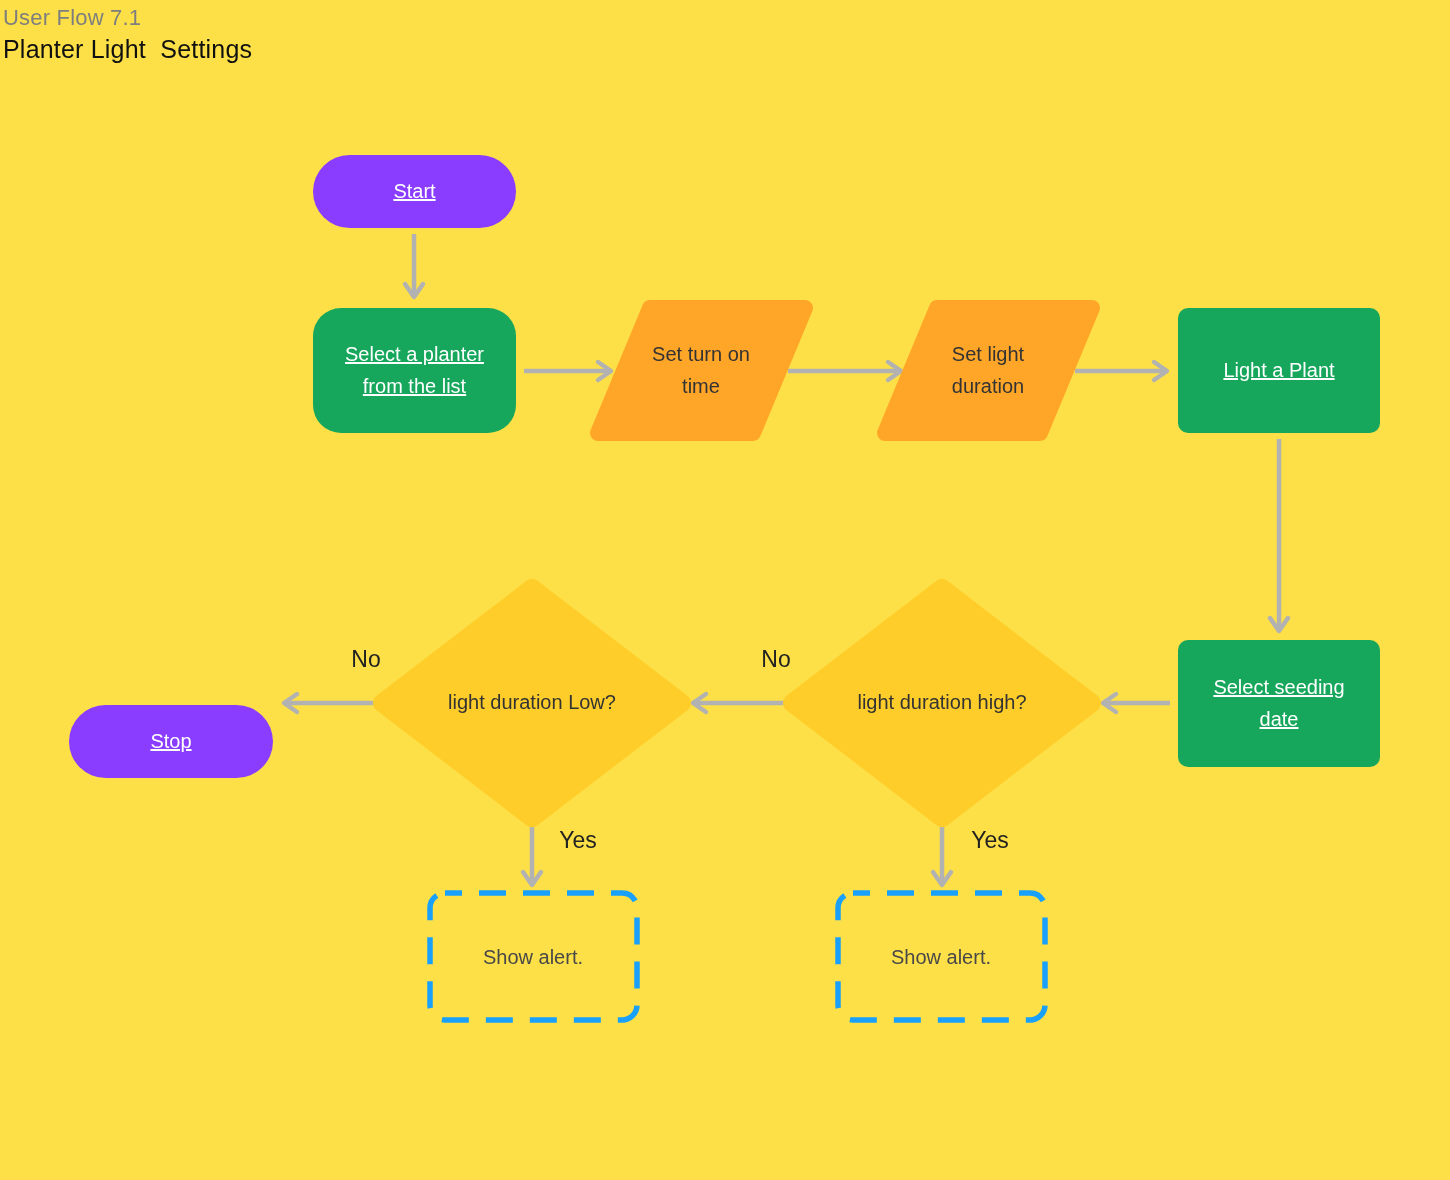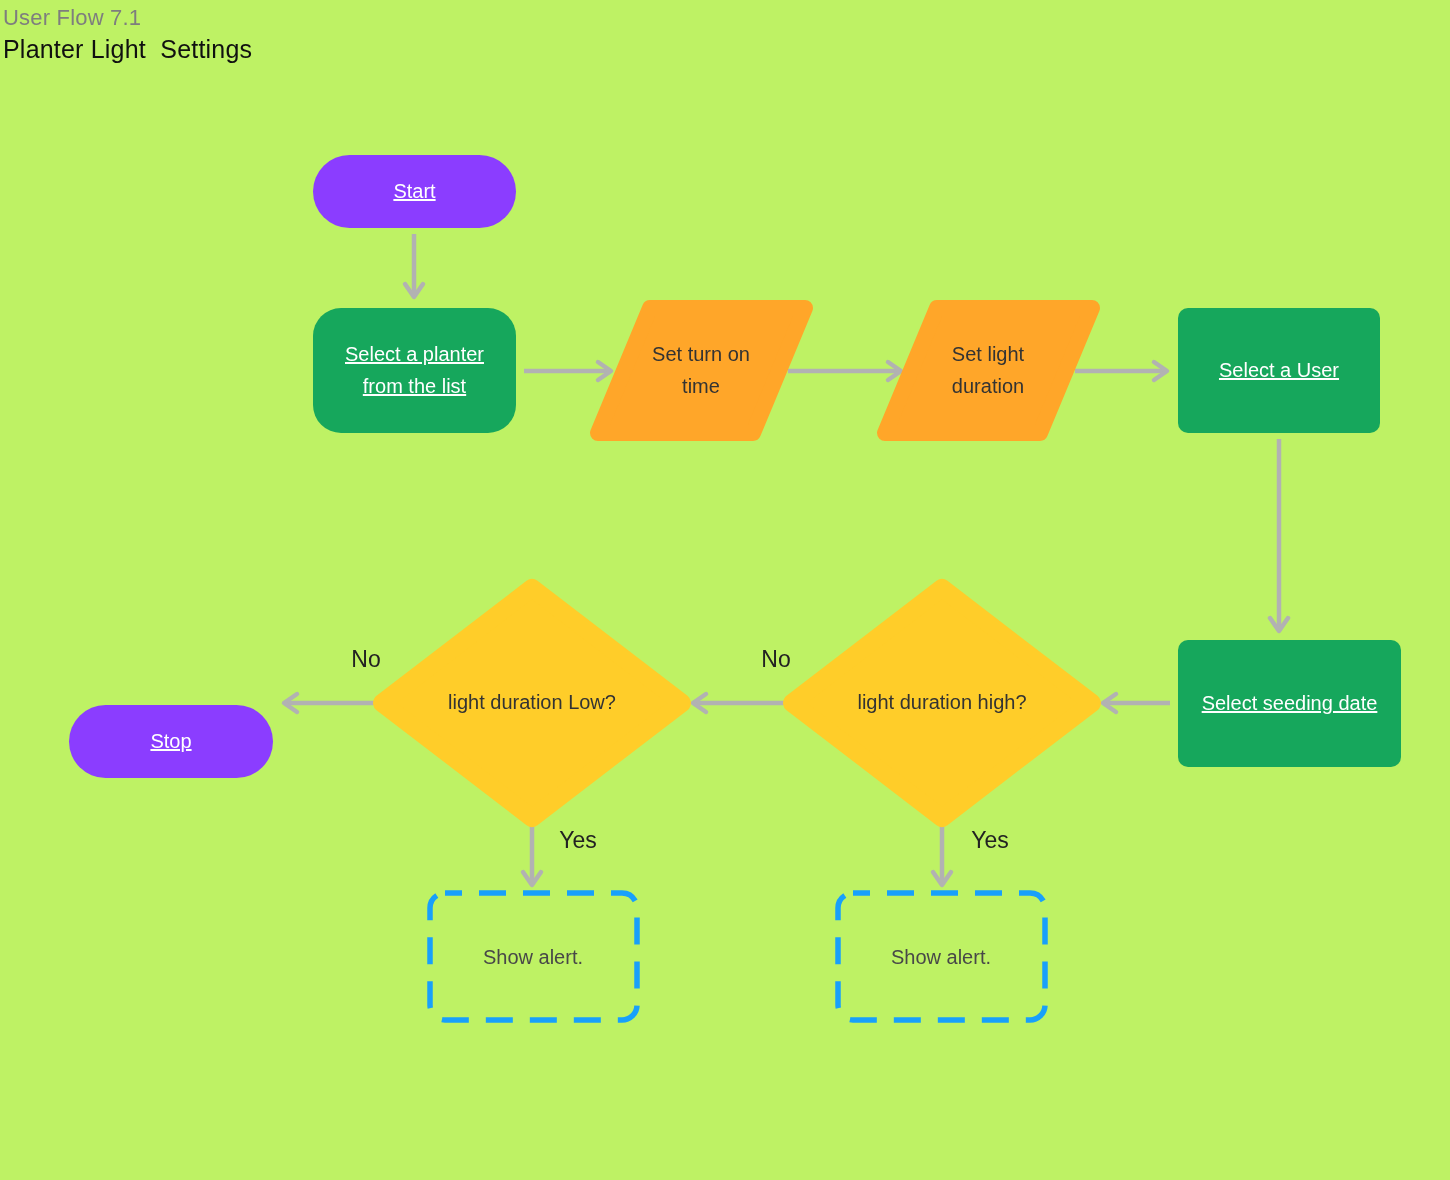--- a/index.html
+++ b/index.html
@@ -1,17 +1,17 @@
 <!DOCTYPE html>
 <html><head>
 <meta charset="utf-8">
 <style>
   html,body{margin:0;padding:0;background:#ffffff;}
   .canvas{
-    position:relative;width:1450px;height:1180px;background:#bef264;overflow:hidden;
+    position:relative;width:1450px;height:1180px;background:#fde047;overflow:hidden;
     font-family:"Liberation Sans","DejaVu Sans",sans-serif;
   }
   .hdr-eyebrow{
     position:absolute;left:3px;top:5px;font-size:22px;color:#7e7e7e;
     letter-spacing:.2px;white-space:pre;
   }
   .hdr-title{
     position:absolute;left:3px;top:35px;font-size:25px;color:#101010;
     font-weight:500;letter-spacing:.2px;white-space:pre;
   }
@@ -76,24 +76,24 @@
 
   <div class="node terminator" style="left:313px;top:155px;">
     <span>Start</span>
   </div>
 
   <div class="node process" style="left:313px;top:308px;height:125px;border-radius:28px;">
     <span>Select a planter from the list</span>
   </div>
 
   <div class="node process" style="left:1178px;top:308px;height:125px;width:202px;">
-    <span>Select a User</span>
+    <span>Light a Plant</span>
   </div>
 
-  <div class="node process" style="left:1178px;top:640px;height:127px;width:223px;">
+  <div class="node process" style="left:1178px;top:640px;height:127px;width:202px;">
     <span>Select seeding date</span>
   </div>
 
   <div class="node terminator" style="left:69px;top:705px;width:204px;">
     <span>Stop</span>
   </div>
 
   <div class="shape-label" style="left:701px;top:371px;width:120px;">Set turn on time</div>
 
   <div class="shape-label" style="left:988px;top:371px;width:120px;">Set light duration</div>

